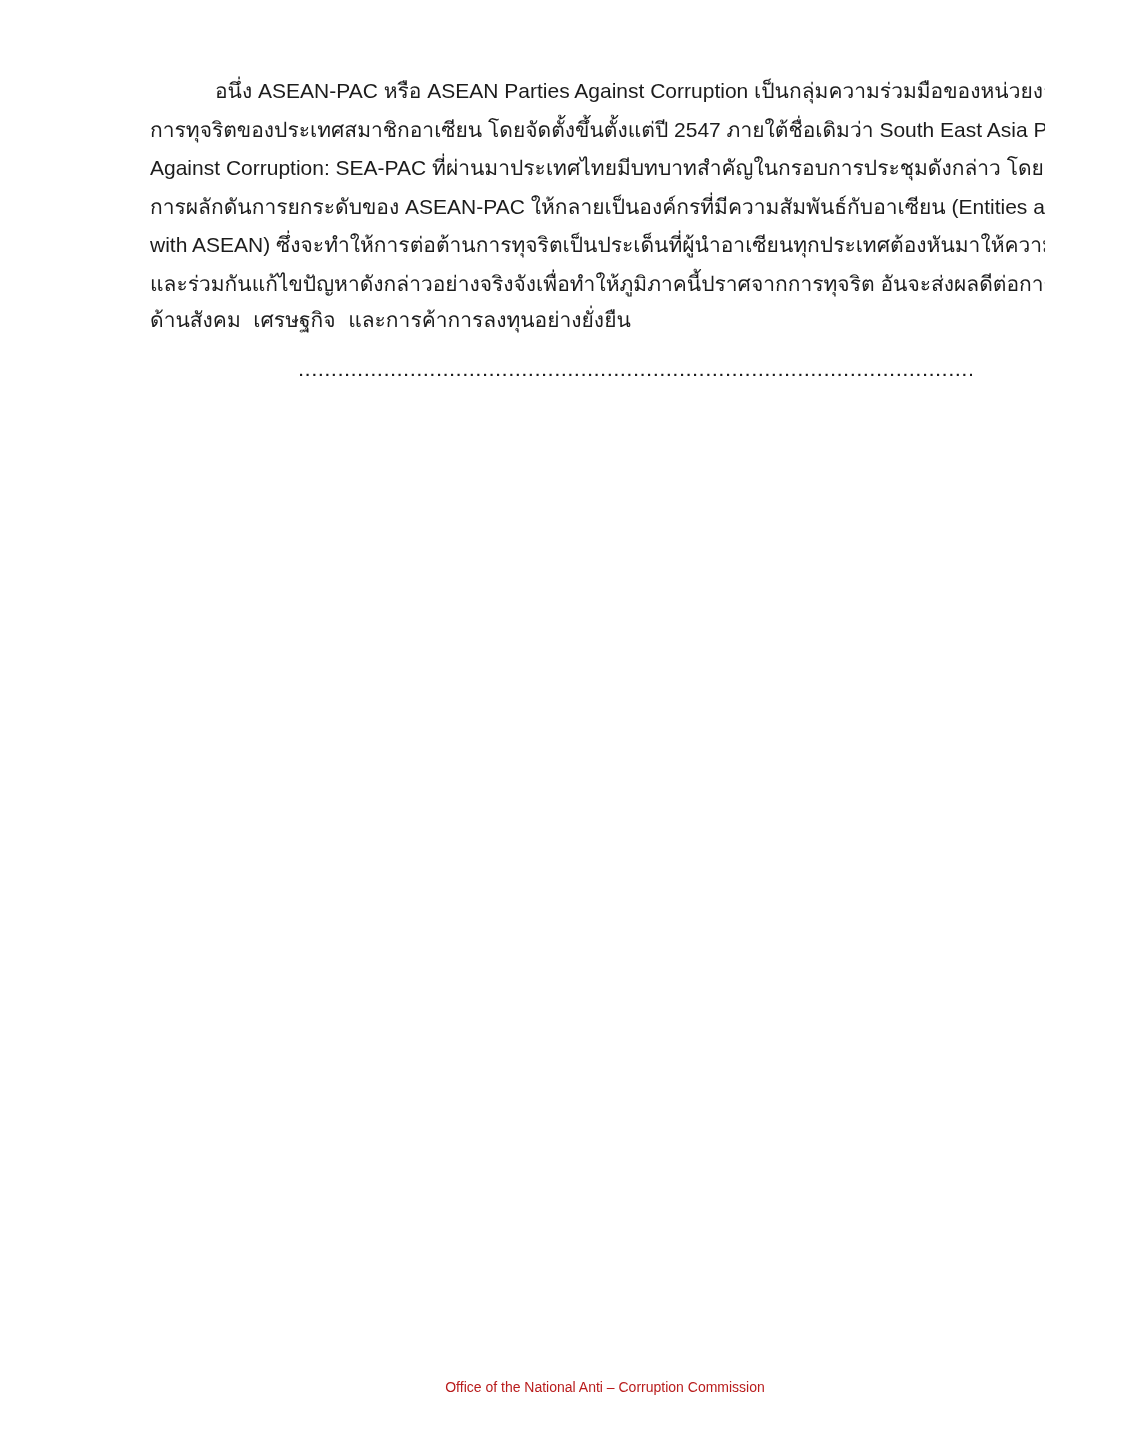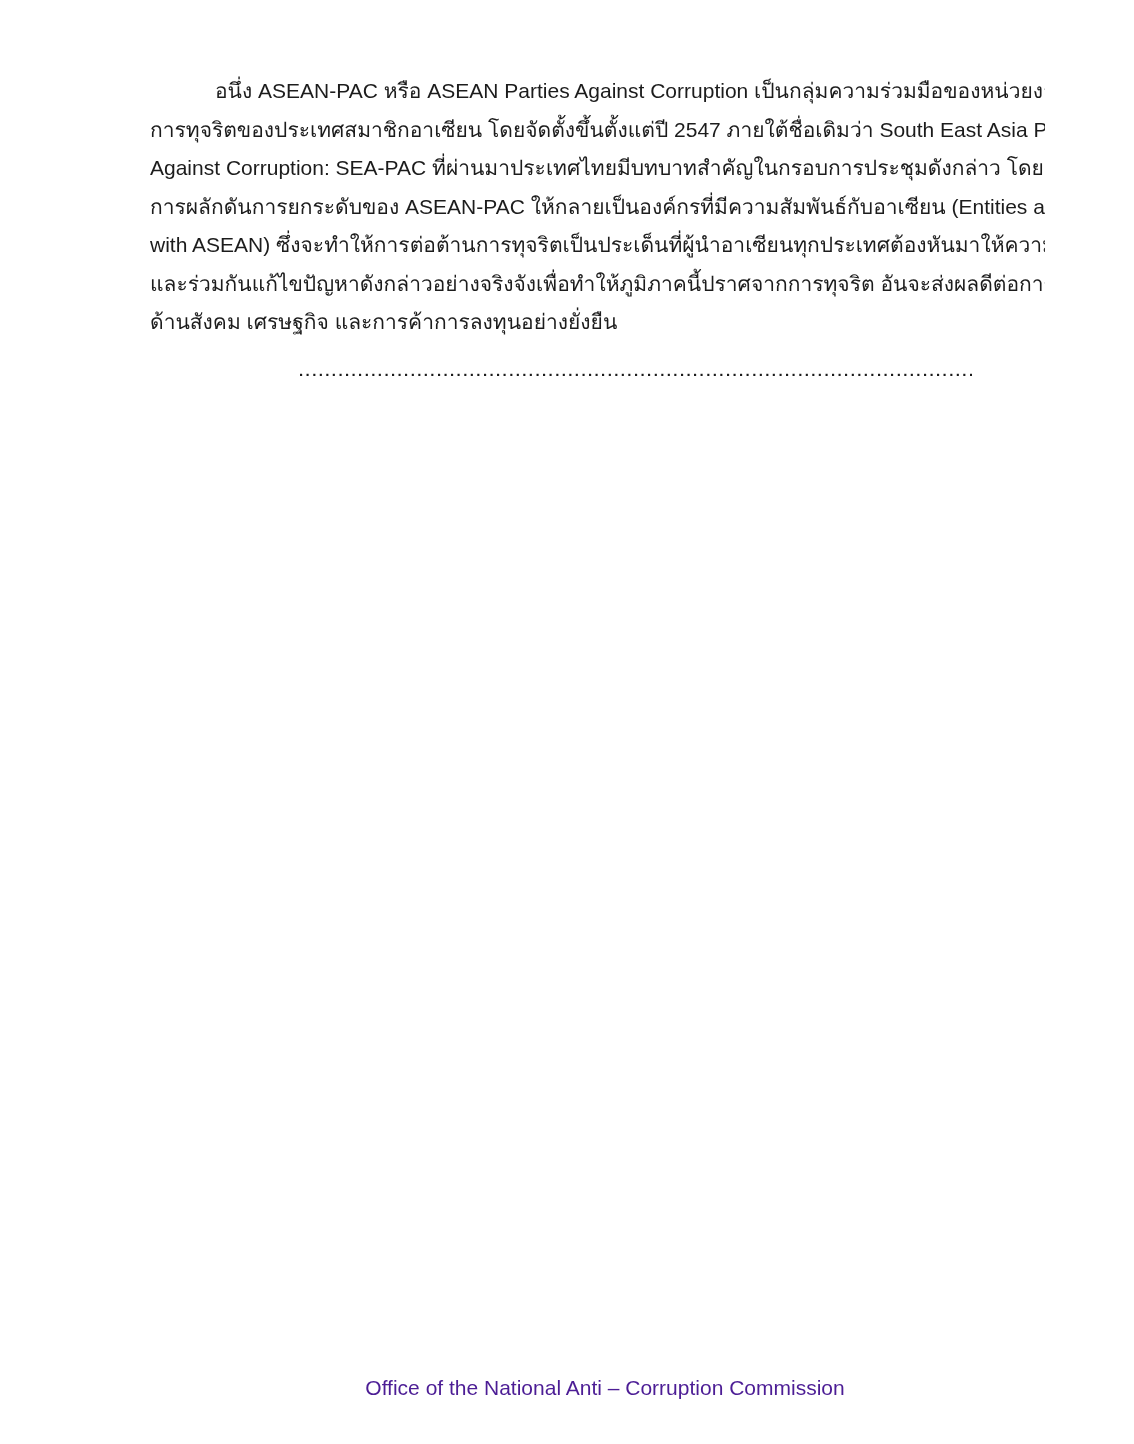--- a/index.html
+++ b/index.html
@@ -34,20 +34,21 @@
     overflow: hidden;
     text-align: justify;
     text-align-last: justify;
   }
   .line.indent {
     text-indent: 65px;
   }
   .line.last {
     text-align: left;
     text-align-last: left;
+    font-family: Liberation Mono, monospace;
   }
   .dots {
     position: absolute;
     left: 299px;
     top: 358px;
     width: 673px;
     height: 26px;
     line-height: 26px;
     font-size: 15px;
     font-weight: bold;
@@ -55,22 +56,22 @@
     color: #1c1c1c;
     white-space: nowrap;
     overflow: hidden;
   }
   .footer {
     position: absolute;
     left: 150px;
     top: 1374px;
     width: 910px;
     text-align: center;
-    color: #4c1d95;
-    font-size: 21px;
+    color: #b91c1c;
+    font-size: 14px;
     line-height: 27px;
   }
   .footer-line {
     white-space: pre;
     overflow: hidden;
   }
 </style>
 </head>
 <body>
 

